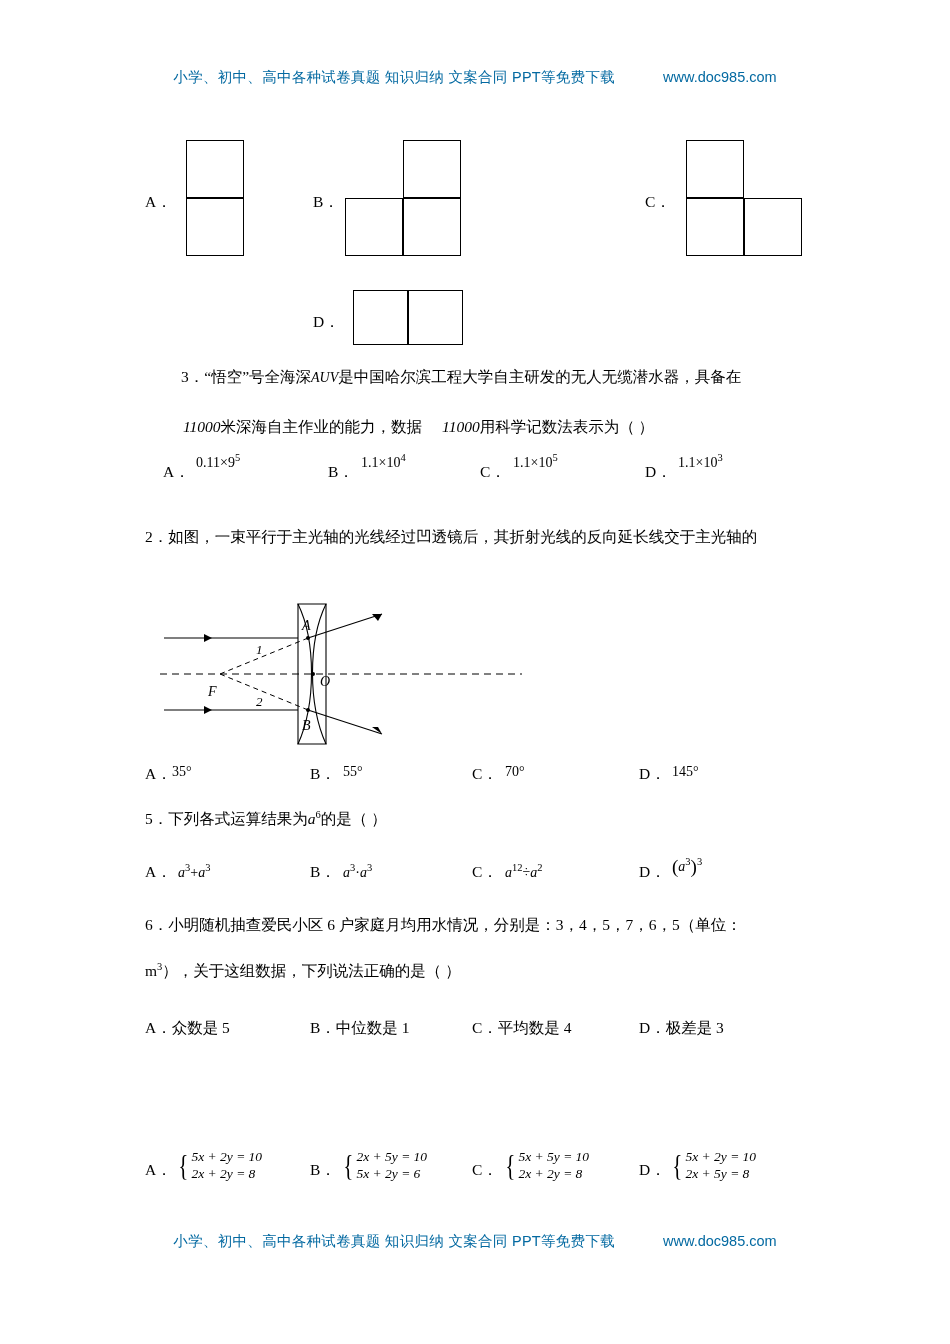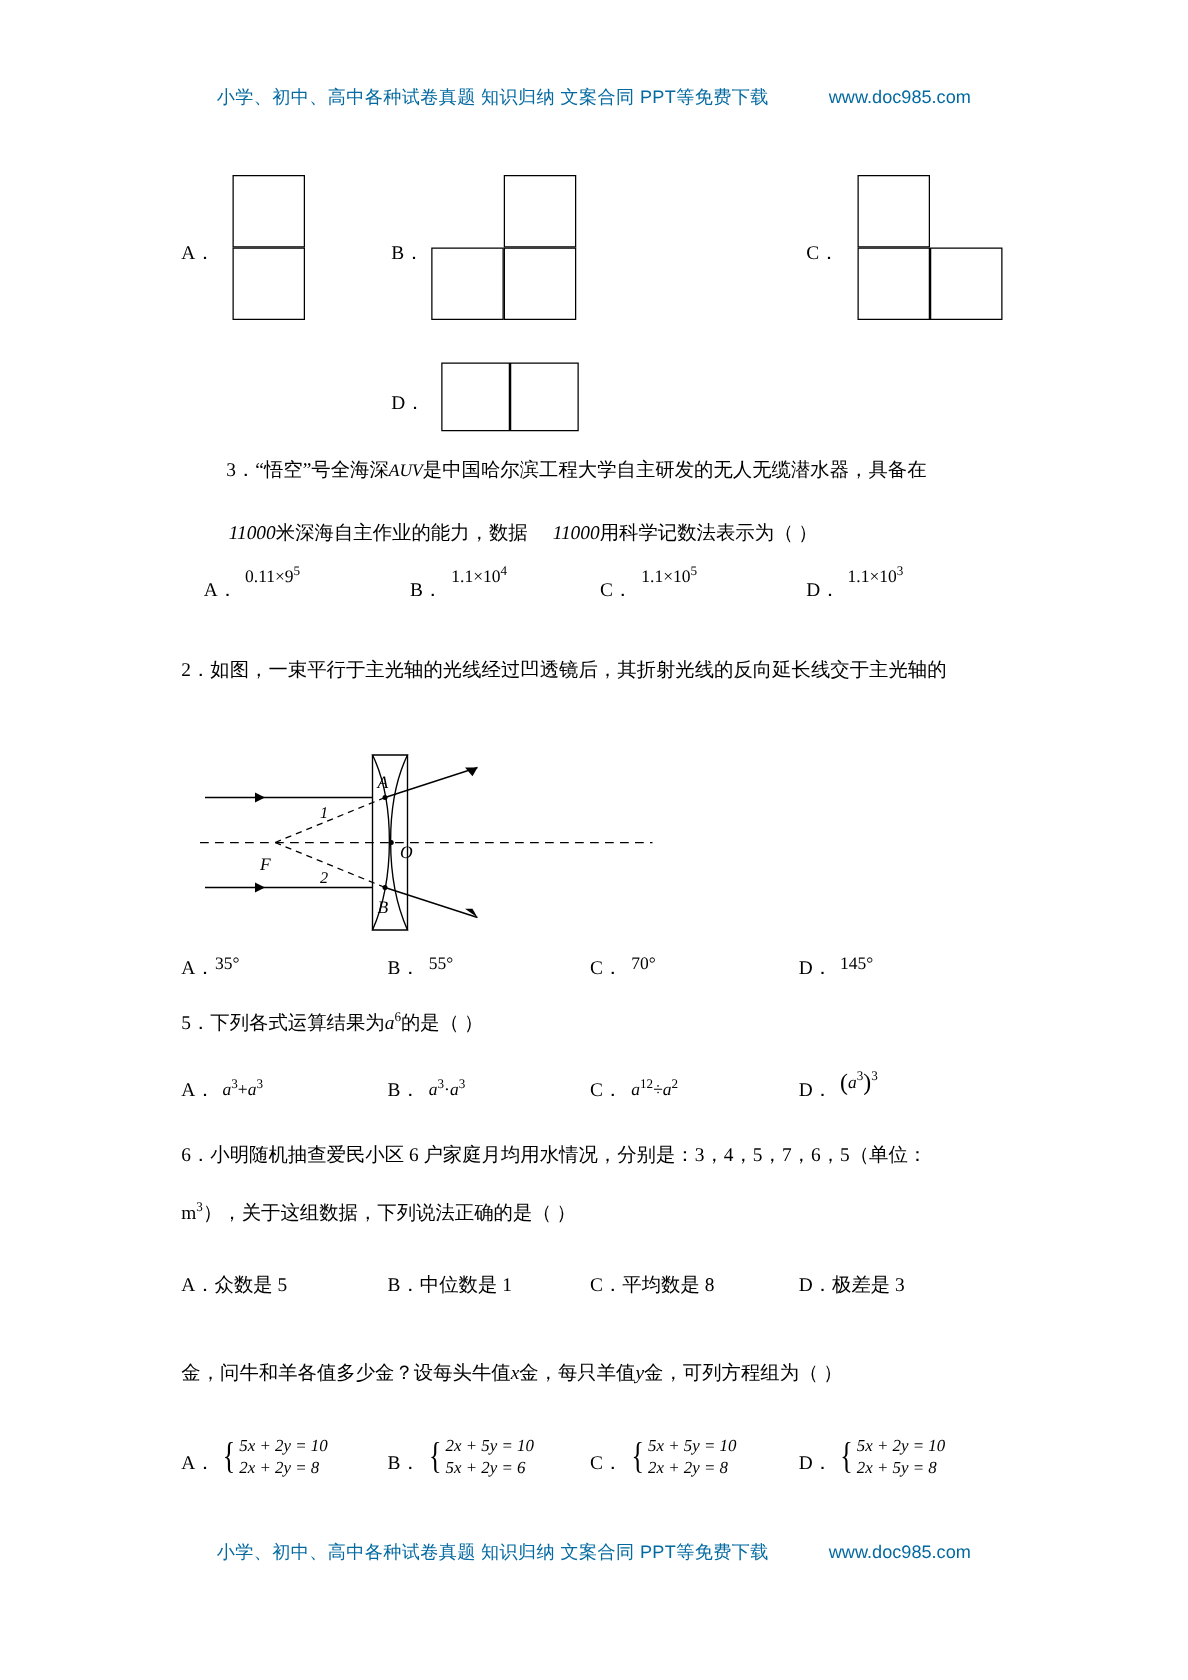--- a/index.html
+++ b/index.html
@@ -226,27 +226,24 @@
     <span class="ch" style="left:672px; top:-6px; font-size:14px;"><span style="font-size:19px; vertical-align:-2px;">(</span><span class="it">a</span><span class="sup">3</span><span style="font-size:19px; vertical-align:-2px;">)</span><span class="sup">3</span></span>
   </div>
 
   <div class="qtext" style="left:145px; top:910px; width:760px;">6．小明随机抽查爱民小区 6 户家庭月均用水情况，分别是：3，4，5，7，6，5（单位：</div>
   <div class="qtext" style="left:145px; top:952px; width:760px;">
     <span>m</span><span class="sup">3</span><span>），关于这组数据，下列说法正确的是（    ）</span>
   </div>
   <div class="choices" style="top:1018px;">
     <span class="ch" style="left:145px;">A．众数是 5</span>
     <span class="ch" style="left:310px;">B．中位数是 1</span>
-    <span class="ch" style="left:472px;">C．平均数是 8</span>
+    <span class="ch" style="left:472px;">C．平均数是 4</span>
     <span class="ch" style="left:639px;">D．极差是 3</span>
   </div>
 
-  <div class="qtext" style="left:145px; top:1084px; width:780px;">
-    <span>金，问牛和羊各值多少金？设每头牛值</span><span class="it">x</span><span>金，每只羊值</span><span class="it">y</span><span>金，可列方程组为（    ）</span>
-  </div>
 
   <div class="choices" style="top:1150px; height:44px;">
     <span class="ch" style="left:145px; top:10px;">A．</span>
     <span class="sys" style="left:176px; top:-2px;">
       <span class="brace">{</span><span class="eqs"><div>5x + 2y = 10</div><div>2x + 2y = 8</div></span>
     </span>
     <span class="ch" style="left:310px; top:10px;">B．</span>
     <span class="sys" style="left:341px; top:-2px;">
       <span class="brace">{</span><span class="eqs"><div>2x + 5y = 10</div><div>5x + 2y = 6</div></span>
     </span>

